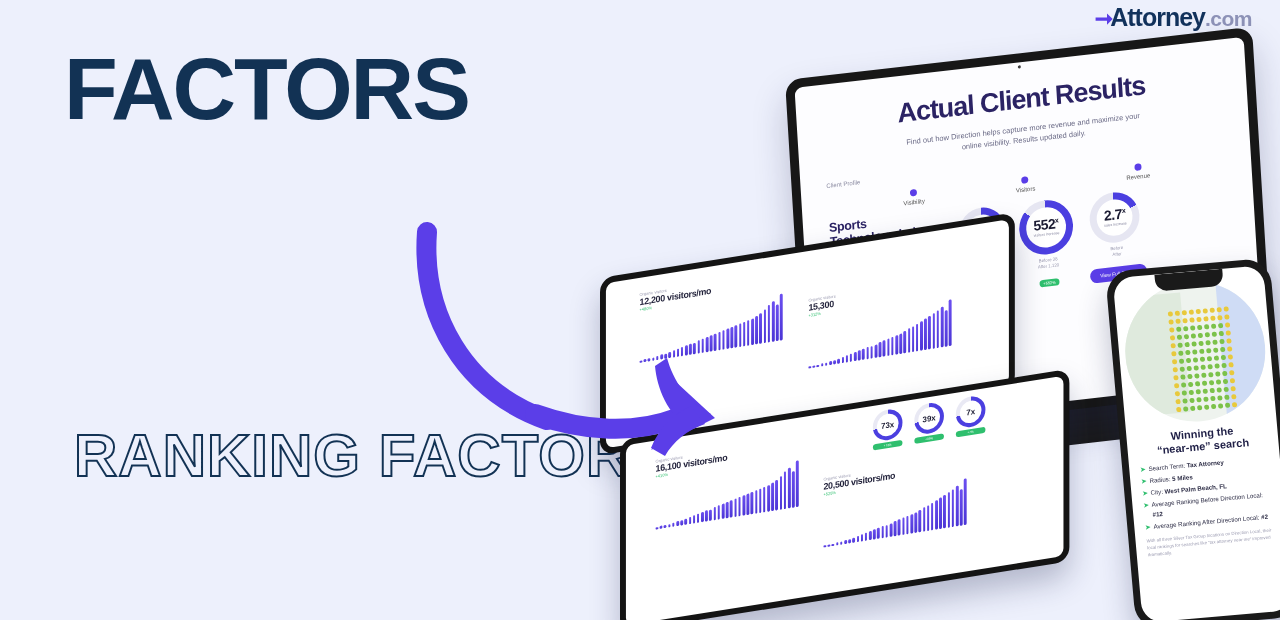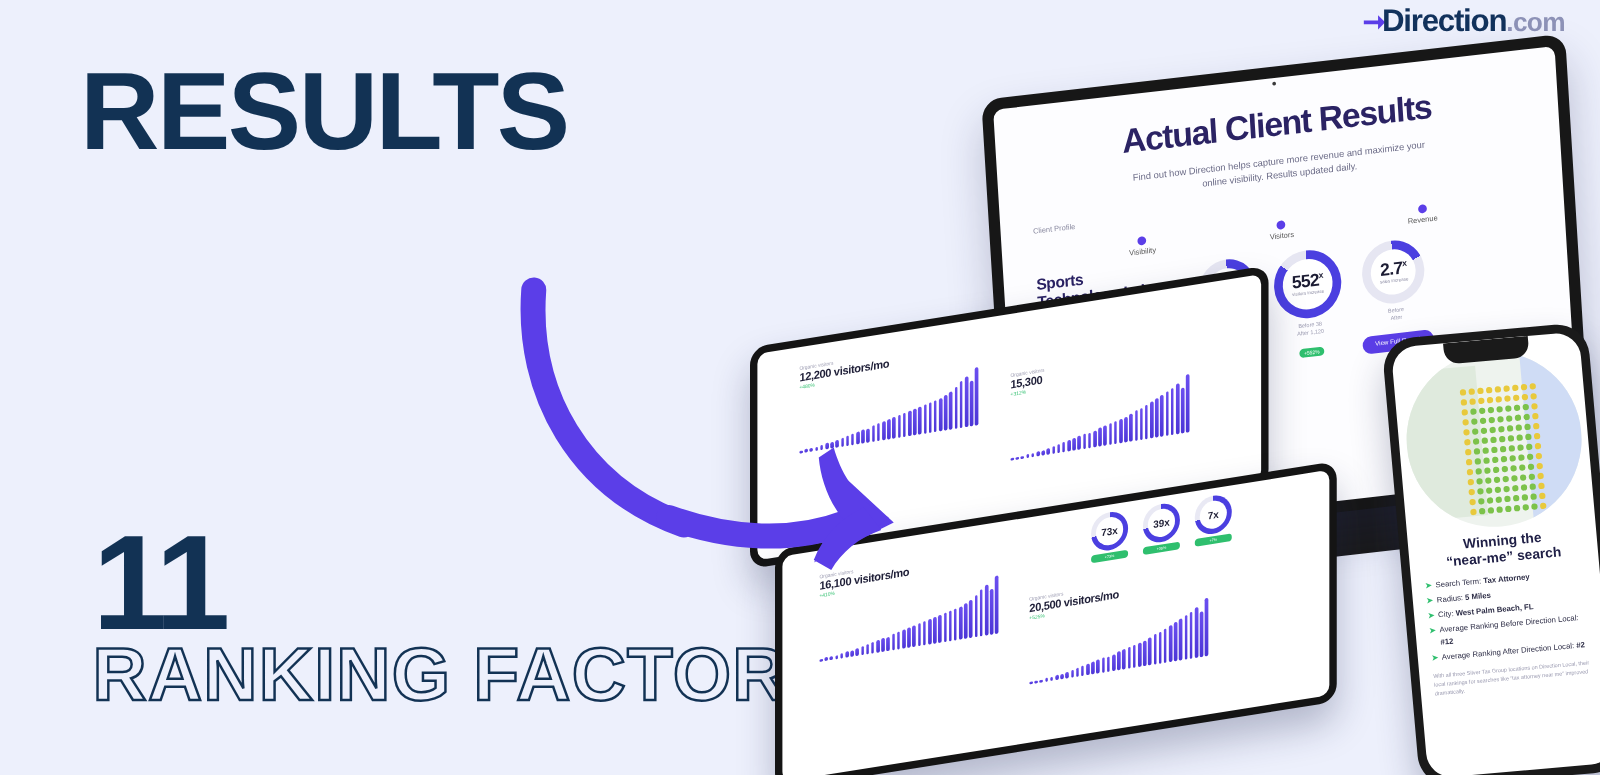--- a/index.html
+++ b/index.html
@@ -141,31 +141,30 @@
   
   .bigarrow{position:absolute;left:415px;top:218px;width:330px;height:240px;}
 </style>
 </head>
 <body>
 
 <div class="stage">
 
   <div class="logo">
     <span class="arrow">➞</span>
-    <span class="brand">Direction</span>
+    <span class="brand">Attorney</span>
     <span class="tld">.com</span>
   </div>
 
   <div class="headline">
-    <div>RESULTS</div>
+    <div>FACTORS</div>
   </div>
 
   <div class="factors">
     <div class="row1">
-      <span class="num">11</span>
     </div>
     <div class="outline">RANKING FACTORS</div>
   </div>
 
   <div class="devices">
 
     <div class="laptop">
       <div class="laptop-base"></div>
       <div class="kbd"></div>
       <div class="laptop-lid">

